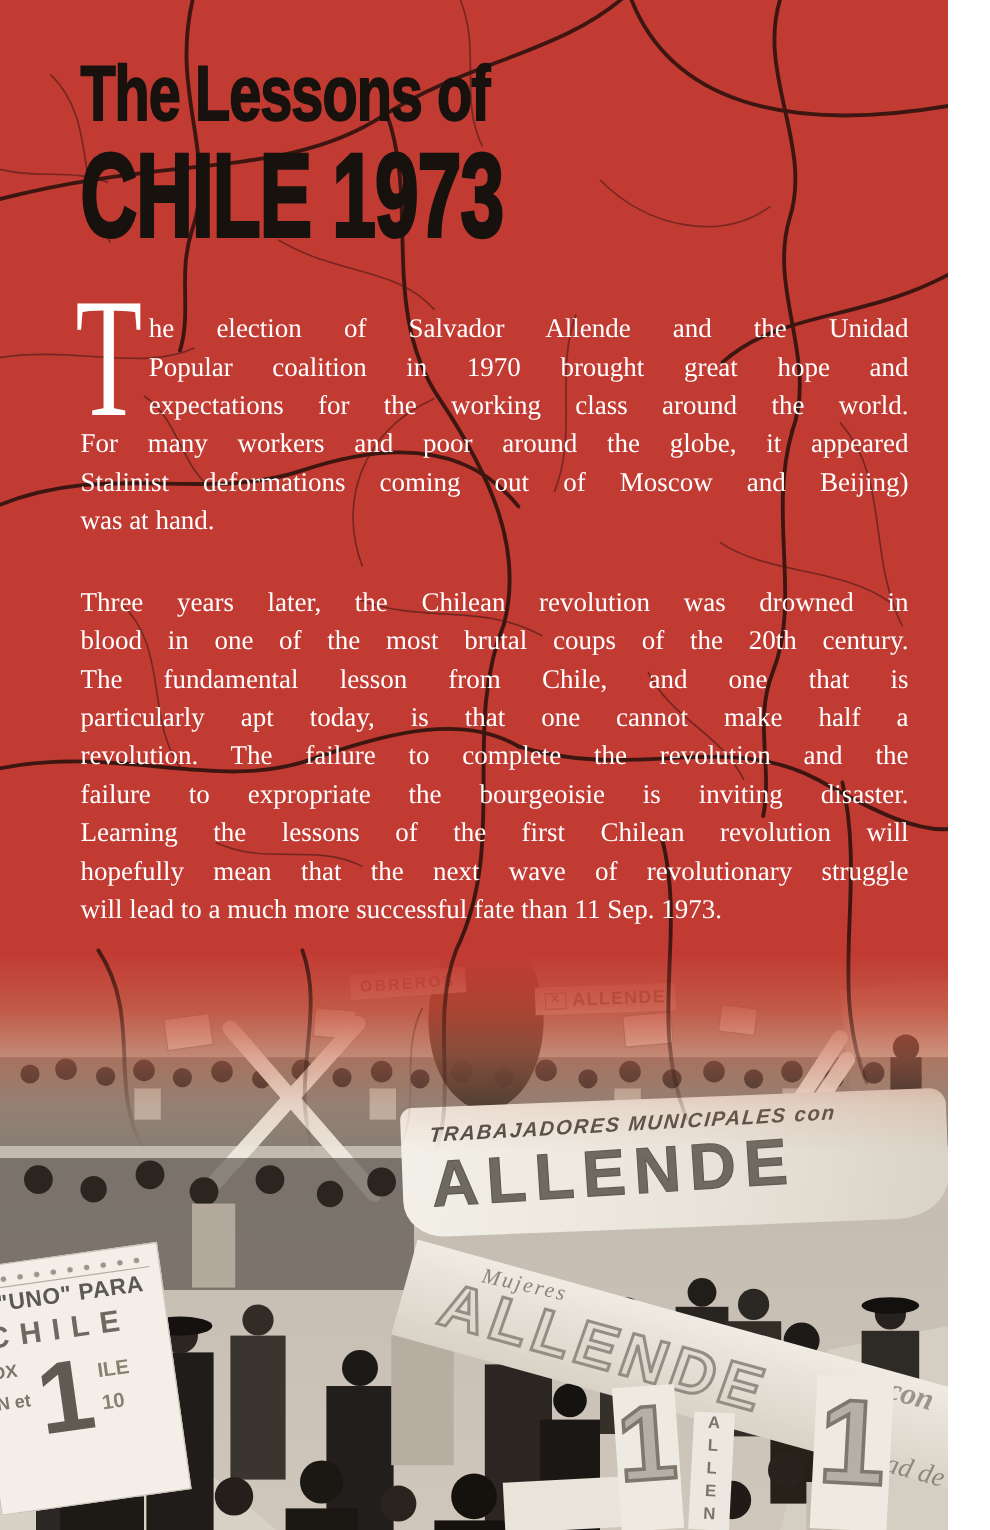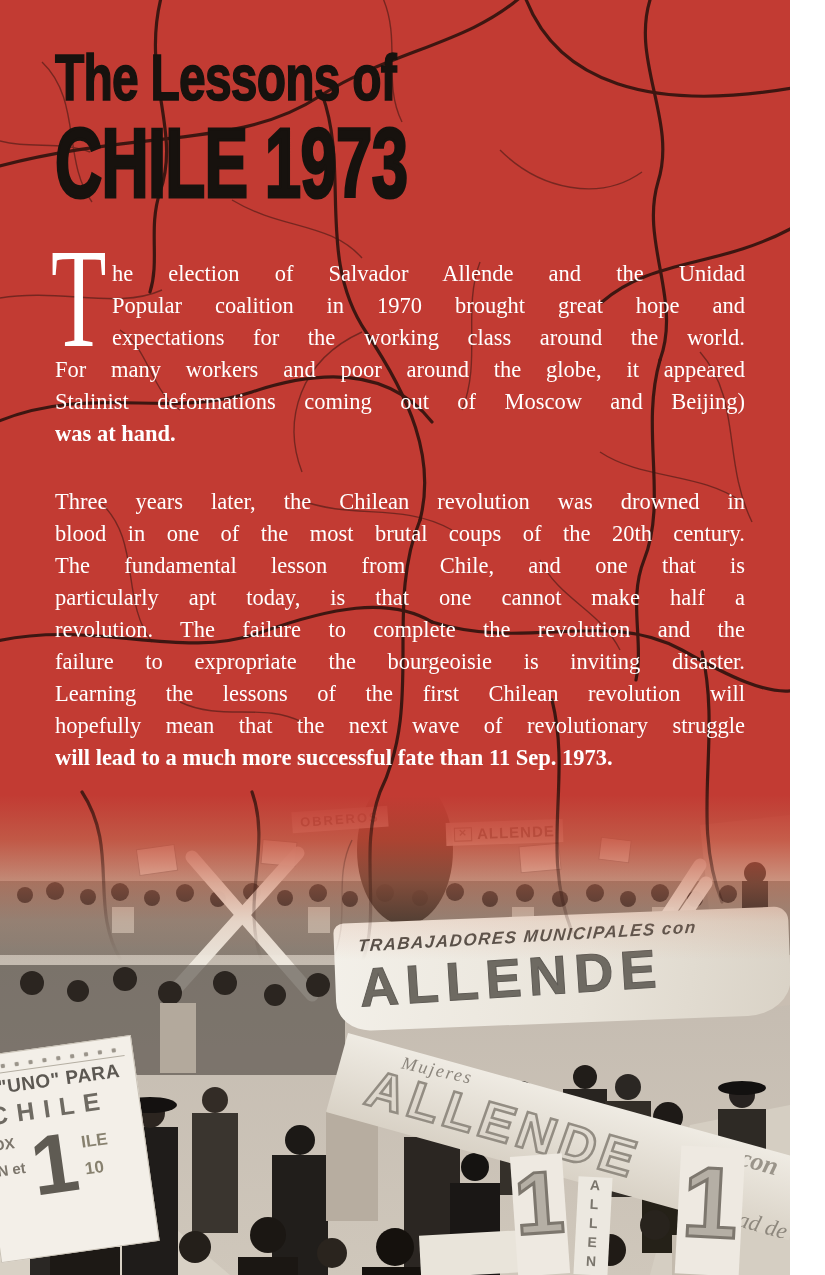--- a/index.html
+++ b/index.html
@@ -65,32 +65,32 @@
 
   
   .red-bg{position:absolute;left:0;top:0;width:790px;height:960px;z-index:5;pointer-events:none;
     background:linear-gradient(180deg,#c23b33 0%,#c23b33 82.8%,rgba(197,72,52,0.82) 87.5%,
       rgba(205,110,82,0.5) 92%,rgba(214,150,122,0.2) 96%,rgba(214,150,122,0) 100%);}
   .red-bg svg.cracks{position:absolute;left:0;top:0;width:790px;height:960px;
     -webkit-mask-image:linear-gradient(180deg,#000 0%,#000 81%,rgba(0,0,0,0.55) 89%,transparent 100%);
     mask-image:linear-gradient(180deg,#000 0%,#000 81%,rgba(0,0,0,0.55) 89%,transparent 100%);}
 
   
-  .text-layer{position:absolute;left:0;top:0;width:790px;height:960px;z-index:10;}
+  .text-layer{position:absolute;left:12px;top:0;width:790px;height:960px;z-index:10;}
   .hl{position:absolute;left:55px;font-family:"Liberation Sans",sans-serif;font-weight:bold;
     color:#17120e;white-space:nowrap;transform-origin:left top;line-height:1;}
   .hl1{top:46px;font-size:60px;transform:scale(0.8,1.08);-webkit-text-stroke:1.5px #17120e;letter-spacing:-1px;}
   .hl2{top:114px;font-size:92px;transform:scale(0.71,1.07);-webkit-text-stroke:3px #17120e;letter-spacing:-1px;}
 
   .article{position:absolute;left:55px;top:258px;width:690px;color:#ffffff;
     font-size:22.5px;}
   .para{position:relative;}
   .p2{margin-top:36px;}
   .bline{height:32px;line-height:32px;text-align:justify;text-align-last:justify;overflow:visible;white-space:nowrap;}
-  .bline.last{text-align-last:left;font-weight:bold;}
+  .bline.last{text-align-last:left;}
   .indent{margin-left:57px;}
   .dropcap{position:absolute;left:-4px;top:-8px;font-size:142px;line-height:96px;color:#fff;
     transform:scaleX(0.64);transform-origin:left top;font-family:"Liberation Serif",serif;}
 
   .right-margin{position:absolute;right:0;top:0;width:35px;height:1275px;background:#ffffff;}
 </style>
 </head>
 <body>
 
 <div class="page">

